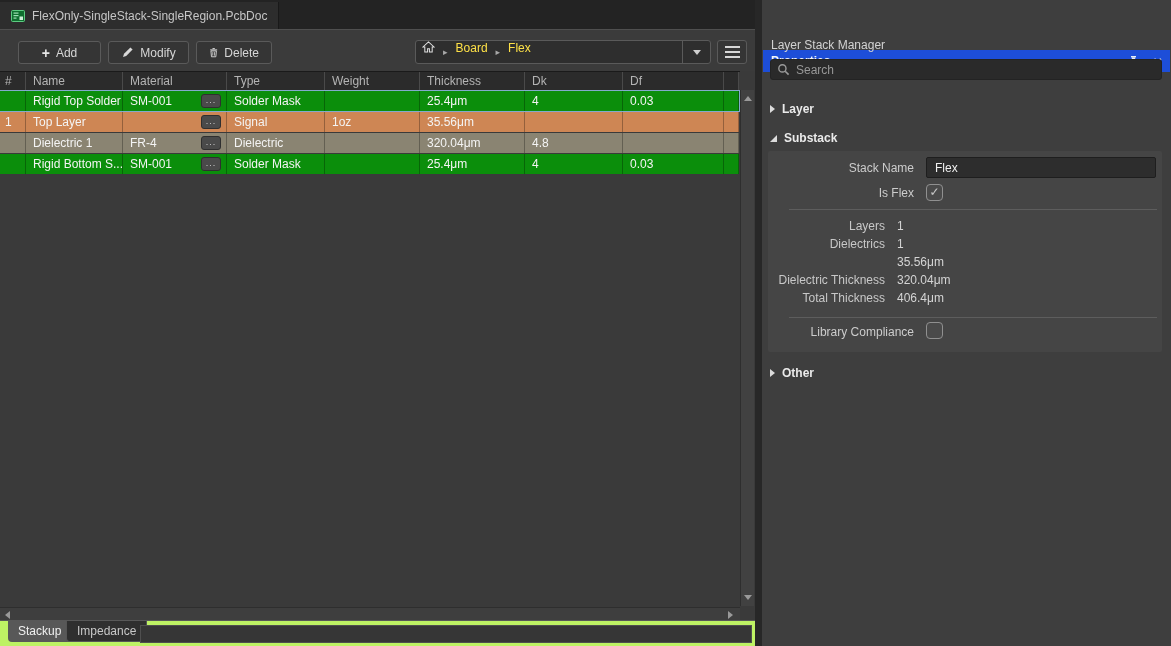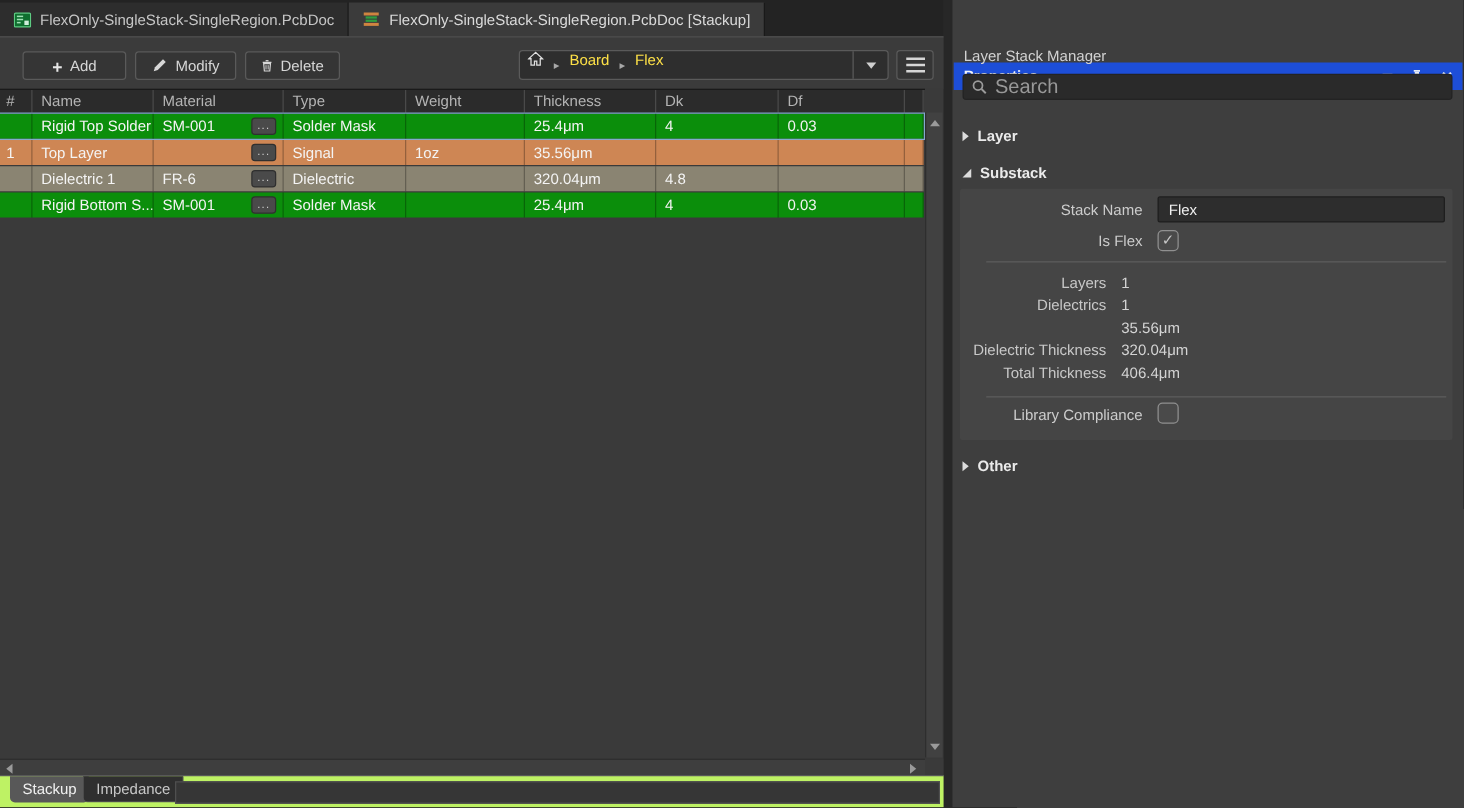--- a/index.html
+++ b/index.html
@@ -53,21 +53,21 @@
 
   .splitter { position:absolute; left:755px; top:0; width:7px; height:646px; background:#272727; }
 
   
   .props { position:absolute; left:762px; top:0; width:409px; height:646px; background:#3e3e3e; }
   .props-header { position:absolute; left:1px; top:3px; width:407px; height:22px; display:flex; align-items:center; padding:0 8px; color:#f2f5f9; font-weight:bold; }
   .ph-icons { margin-left:auto; display:flex; align-items:center; gap:13px; }
   .ph-icons .close { font-size:15px; font-weight:bold; color:#e8eef5; line-height:1; }
   .props-subtitle { position:absolute; left:9px; top:38px; color:#d2d2d2; }
   .searchbox { position:absolute; left:8px; top:59px; width:392px; height:21px; background:#2a2a2a; border:1px solid #232323; border-radius:3px; display:flex; align-items:center; padding:0 6px; gap:6px; }
-  .searchbox input { flex:1; background:transparent; border:none; outline:none; color:#d8d8d8; font-family:"Liberation Sans", sans-serif; font-size:16px; }
+  .searchbox input { flex:1; background:transparent; border:none; outline:none; color:#d8d8d8; font-family:"Liberation Sans", sans-serif; font-size:12px; }
   .searchbox input::placeholder { color:#989898; }
 
   .section-hdr { position:absolute; left:8px; display:flex; align-items:center; gap:7px; color:#eaeaea; font-weight:bold; cursor:default; }
   .tri-right { width:0; height:0; border-top:4px solid transparent; border-bottom:4px solid transparent; border-left:5px solid #dcdcdc; }
   .tri-exp { width:0; height:0; border-left:7px solid transparent; border-bottom:7px solid #dcdcdc; }
 
   .substack-box { position:absolute; left:6px; top:151px; width:394px; height:201px; background:#454545; border-radius:2px; }
   .frm-label { position:absolute; left:0; width:146px; text-align:right; color:#cccccc; }
   .stack-input { position:absolute; left:158px; top:6px; width:230px; height:21px; background:#2d2d2d; border:1px solid #1e1e1e; border-radius:2px; color:#f0f0f0; padding:0 8px; font-family:"Liberation Sans", sans-serif; font-size:12px; outline:none; }
   .checkbox { position:absolute; width:17px; height:17px; background:#4a4a4a; border:1px solid #909090; border-radius:4px; color:#c8c8c8; text-align:center; line-height:15px; font-size:12px; }
@@ -88,29 +88,20 @@
     <div class="doc-tabbar">
       <div class="doc-tab">
         <svg width="14" height="14" viewBox="0 0 14 14">
           <rect x="0.5" y="1.5" width="13" height="11" rx="1" fill="#0f6f2f" stroke="#5ecb82" stroke-width="1"></rect>
           <rect x="2.5" y="3.5" width="5" height="1.2" fill="#9fe0b4"></rect>
           <rect x="2.5" y="6" width="5" height="1.2" fill="#9fe0b4"></rect>
           <rect x="2.5" y="8.5" width="3" height="1.2" fill="#9fe0b4"></rect>
           <rect x="8.5" y="7.5" width="3.5" height="3.5" fill="#cfeeda"></rect>
         </svg>
         <span>FlexOnly-SingleStack-SingleRegion.PcbDoc</span>
-      </div>
-      <div class="doc-tab active">
-        <svg width="14" height="13" viewBox="0 0 14 13">
-          <rect x="1" y="1" width="12" height="2.4" fill="#cf8440"></rect>
-          <rect x="2.5" y="4.1" width="9" height="1.8" fill="#2f9e3f"></rect>
-          <rect x="2.5" y="6.7" width="9" height="1.8" fill="#2f9e3f"></rect>
-          <rect x="1" y="9.3" width="12" height="2.4" fill="#cf8440"></rect>
-        </svg>
-        <span>FlexOnly-SingleStack-SingleRegion.PcbDoc [Stackup]</span>
       </div>
     </div>
 
     <div class="toolbar">
       <div class="tbtn" style="left:18px; width:83px;">
         <span class="plus">+</span>
         <span>Add</span>
       </div>
       <div class="tbtn" style="left:108px; width:81px;">
         <svg width="13" height="13" viewBox="0 0 13 13">
@@ -189,21 +180,21 @@
         <div class="c">1oz</div>
         <div class="c">35.56μm</div>
         <div class="c"></div>
         <div class="c"></div>
         <div class="c"></div>
       </div>
 
       <div class="grid-row trow" style="background: rgb(138, 132, 114);">
         <div class="c"></div>
         <div class="c">Dielectric 1</div>
-        <div class="c"><span>FR-6</span>
+        <div class="c"><span>FR-4</span>
           <span class="mat-btn">...</span></div>
         <div class="c">Dielectric</div>
         <div class="c"></div>
         <div class="c">320.04μm</div>
         <div class="c">4.8</div>
         <div class="c"></div>
         <div class="c"></div>
       </div>
 
       <div class="grid-row trow" style="background: rgb(11, 142, 11);">

